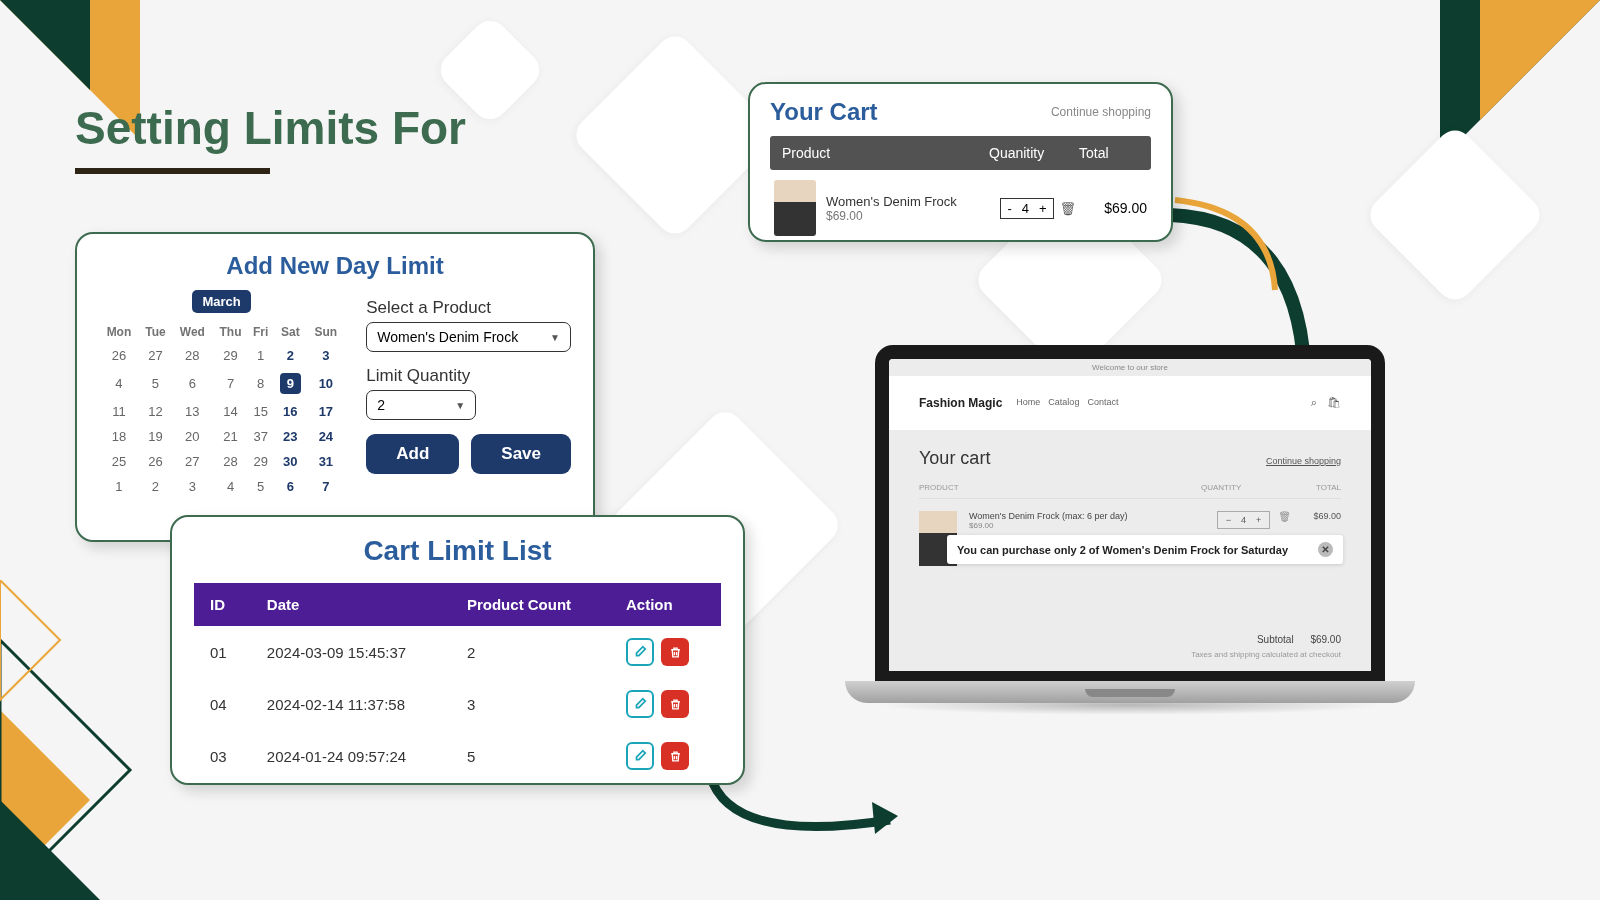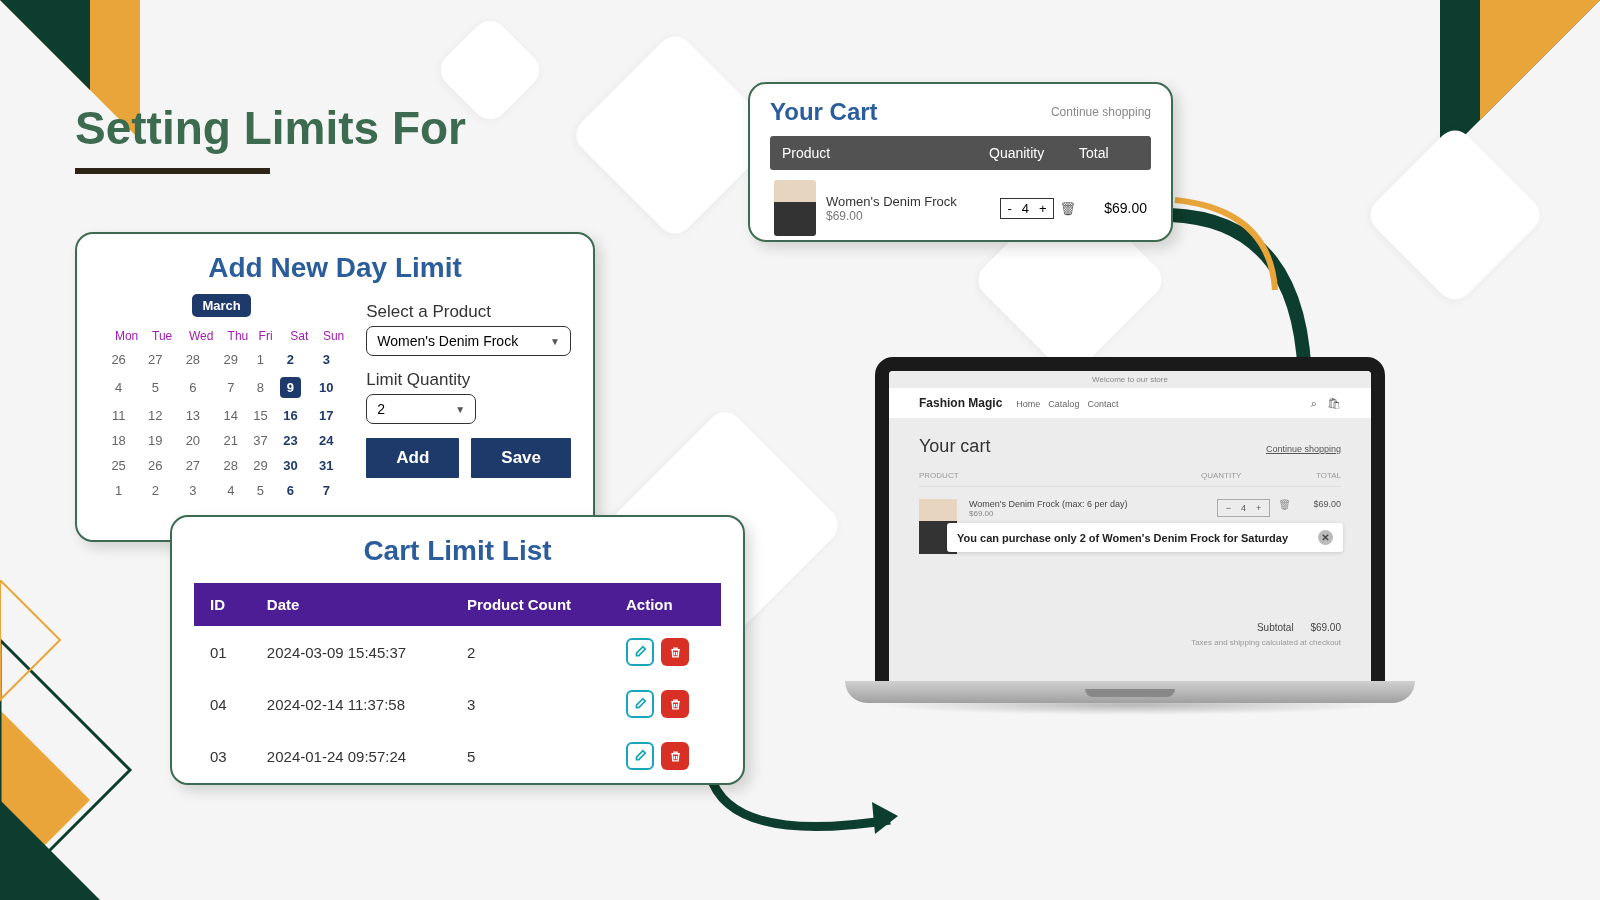--- a/index.html
+++ b/index.html
@@ -18,36 +18,36 @@
 
 .main-heading { position: absolute; top: 100px; left: 75px; z-index: 2; }
 .main-heading h1 { font-size: 46px; font-weight: 800; color: #3d6b4f; line-height: 1.25; }
 .main-heading .underline { width: 195px; height: 6px; background: #2d2416; margin-top: 10px; }
 
 
 .card { position: absolute; background: #fff; border: 2px solid #3d6b4f; border-radius: 18px; box-shadow: 6px 6px 14px rgba(0,0,0,0.15); z-index: 3; padding: 18px 22px; }
 
 
 .add-limit-card { top: 232px; left: 75px; width: 520px; height: 310px; }
-.add-limit-title { text-align: center; color: #2b5d9c; font-size: 28px; font-weight: 800; margin-bottom: 10px; }
+.add-limit-title { text-align: center; color: #2b5d9c; font-size: 24px; font-weight: 800; margin-bottom: 10px; }
 .add-limit-body { display: flex; gap: 22px; }
 .calendar { width: 260px; }
 .cal-month { display:flex; justify-content:center; margin-bottom:8px; }
 .cal-month-badge { background:#1e3a6b; color:#fff; font-size:13px; font-weight:700; padding:4px 10px; border-radius:5px; }
 .cal-grid { width:100%; border-collapse: collapse; }
-.cal-grid th { font-size: 12px; color: #a21caf; font-weight: 400; padding: 4px 0; text-align:right; }
+.cal-grid th { font-size: 12px; color: #737373; font-weight: 700; padding: 4px 0; text-align:center; }
 .cal-grid td { text-align:center; font-size:13px; color:#666; padding: 5px 0; }
 .cal-grid td.weekend { color:#1e3a6b; font-weight:700; }
 .cal-grid td.selected span { background:#1e3a6b; color:#fff; border-radius:4px; padding:3px 7px; display:inline-block; }
 .form-side { flex:1;margin-top:8px; }
 .form-label { font-size:17px; color:#333; margin-bottom:4px; }
 .form-select { border:1.5px solid #333; border-radius:7px; padding:6px 10px; font-size:14px; display:flex; justify-content:space-between; align-items:center; margin-bottom:14px; cursor:pointer; }
 .form-select.small { width:110px; }
 .btn-row { display:flex; gap:12px; margin-top:8px; }
-.btn { background:#1e3a6b; color:#fff; border:none; border-radius:1px; padding:10px 30px; font-size:17px; font-weight:700; cursor:pointer; }
+.btn { background:#1e3a6b; color:#fff; border:none; border-radius:9px; padding:10px 30px; font-size:17px; font-weight:700; cursor:pointer; }
 
 
 .list-card { top: 515px; left: 170px; width: 575px; height: 270px; z-index:4; }
 .list-title { text-align:center; color:#2b5d9c; font-size:28px; font-weight:800; margin-bottom:16px; }
 .list-table { width:100%; border-collapse: collapse; }
 .list-table thead tr { background:#4c1d95; }
 .list-table th { color:#fff; font-weight:600; font-size:15px; text-align:left; padding:13px 16px; }
 .list-table td { padding:12px 16px; font-size:15px; color:#333; }
 .action-cell { display:flex; gap:7px; }
 .icon-btn { width:28px; height:28px; border-radius:6px; display:flex; align-items:center; justify-content:center; cursor:pointer; }
@@ -65,28 +65,28 @@
 .cart-prod { flex:1; }
 .cart-prod-name { font-size:13px; color:#333; }
 .cart-prod-price { font-size:12px; color:#777; }
 .qty-box { border:1.5px solid #333; display:flex; align-items:center; gap:10px; padding:2px 6px; font-size:13px; }
 .qty-box span { cursor:pointer; }
 .trash-icon { margin-left:6px; cursor:pointer; font-size:13px; color:#555; }
 .cart-total { font-size:14px; margin-left:28px; }
 
 
 .laptop { position:absolute; top:345px; left:845px; width:570px; height:410px; z-index:2; }
-.laptop-screen { position:absolute; top:12px; left:30px; right:30px; height:340px; background:#e8e8e8; border:14px solid #1a1a1a; border-radius:18px 18px 0 0; overflow:hidden; }
+.laptop-screen { position:absolute; top:0; left:30px; right:30px; height:340px; background:#e8e8e8; border:14px solid #1a1a1a; border-radius:18px 18px 0 0; overflow:hidden; }
 .laptop-base { position:absolute; bottom:52px; left:0; right:0; height:22px; background:linear-gradient(#d0d0d0,#a0a0a0); border-radius:0 0 22px 22px; }
 .laptop-notch { position:absolute; bottom:58px; left:50%; transform:translateX(-50%); width:90px; height:8px; background:#888; border-radius:0 0 10px 10px; }
 .laptop-shadow { position:absolute; bottom:40px; left:30px; right:30px; height:20px; background:radial-gradient(ellipse, rgba(0,0,0,0.25), transparent 70%); }
 
 .store-page { background:#ececec; height:100%; font-size:10px; color:#555; }
 .store-banner { text-align:center; padding:4px; font-size:8px; color:#888; }
-.store-header { background:#fff; display:flex; align-items:center; padding:8px 30px; gap:14px; }
+.store-header { background:#fff; display:flex; padding:20px 30px; gap:14px; }
 .store-brand { font-weight:700; font-size:12px; color:#222; }
 .store-nav a { font-size:9px; color:#666; text-decoration:none; margin-right:8px; }
 .store-icons { margin-left:auto; display:flex; gap:10px; font-size:11px; }
 .store-body { padding:18px 30px; }
 .store-cart-head { display:flex; justify-content:space-between; align-items:baseline; margin-bottom:14px; }
 .store-cart-head h3 { font-size:18px; color:#333; font-weight:500; }
 .store-cart-head a { font-size:9px; color:#555; text-decoration:underline; }
 .store-cols { display:flex; font-size:8px; color:#999; text-transform:uppercase; padding-bottom:6px; border-bottom:1px solid #ddd; }
 .store-item { display:flex; align-items:flex-start; padding:12px 0; position:relative; }
 .store-thumb { width:38px; height:55px; background:linear-gradient(#e8d5c0 40%, #333 40%); margin-right:12px; }

